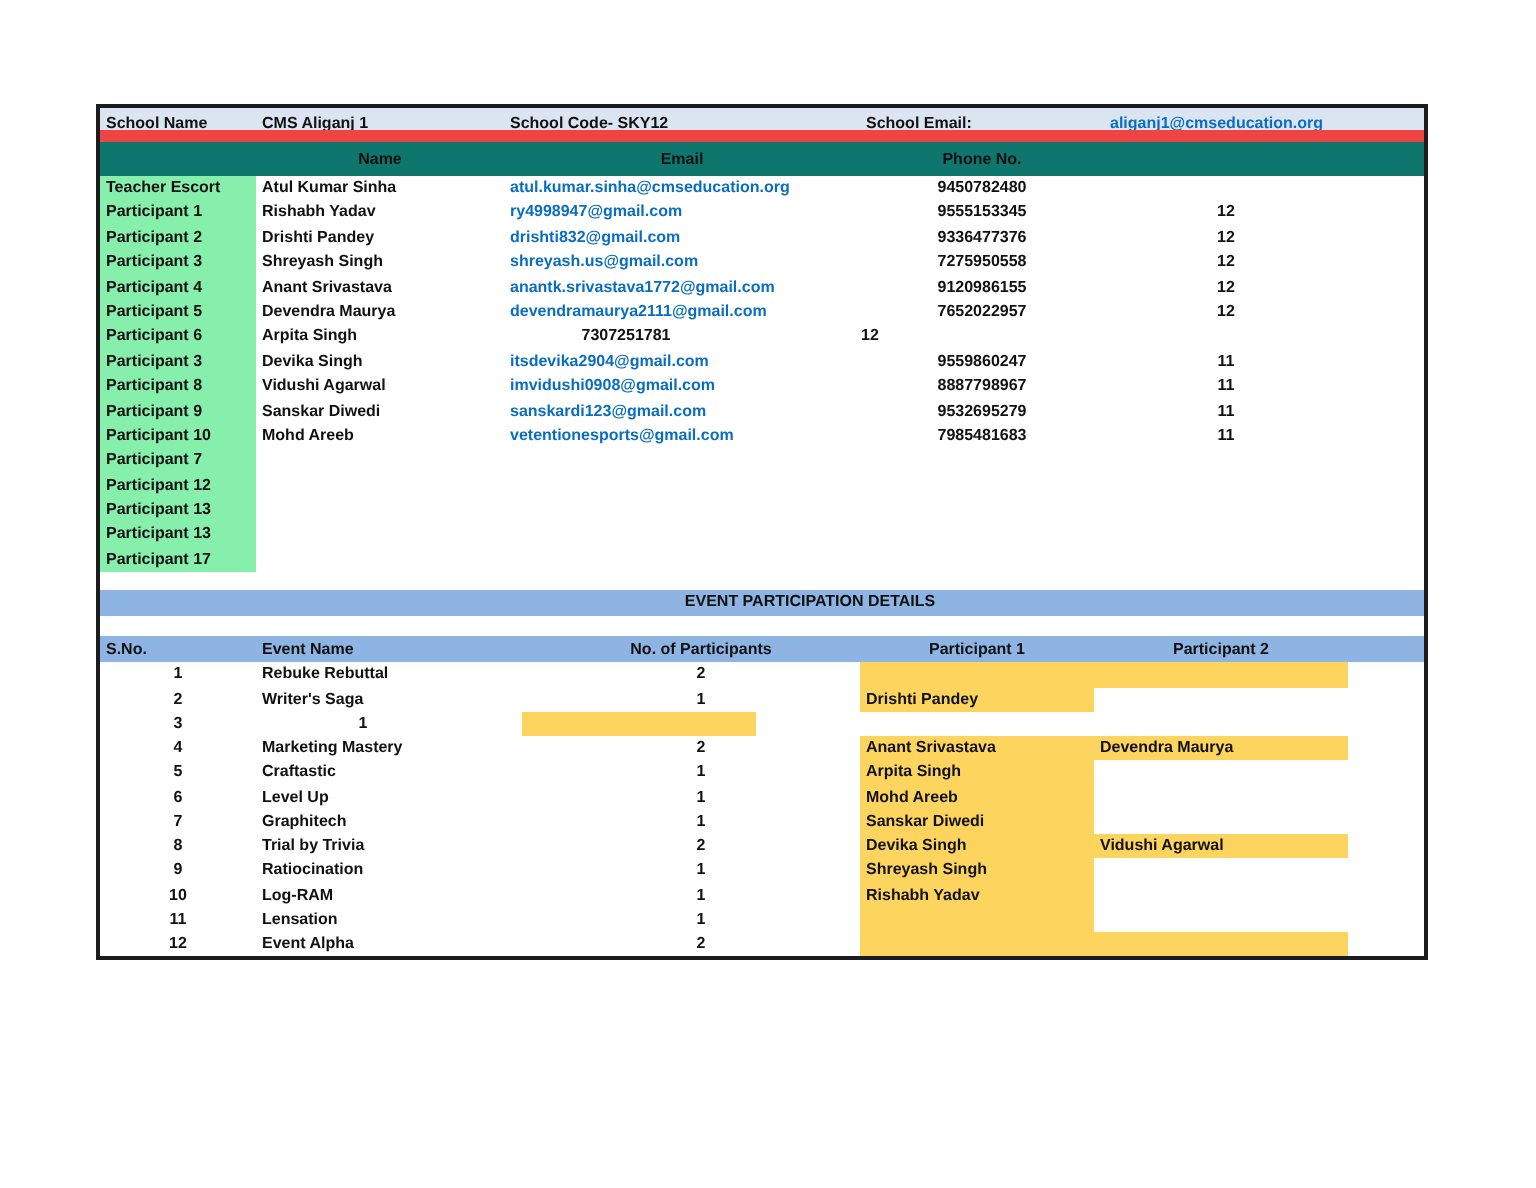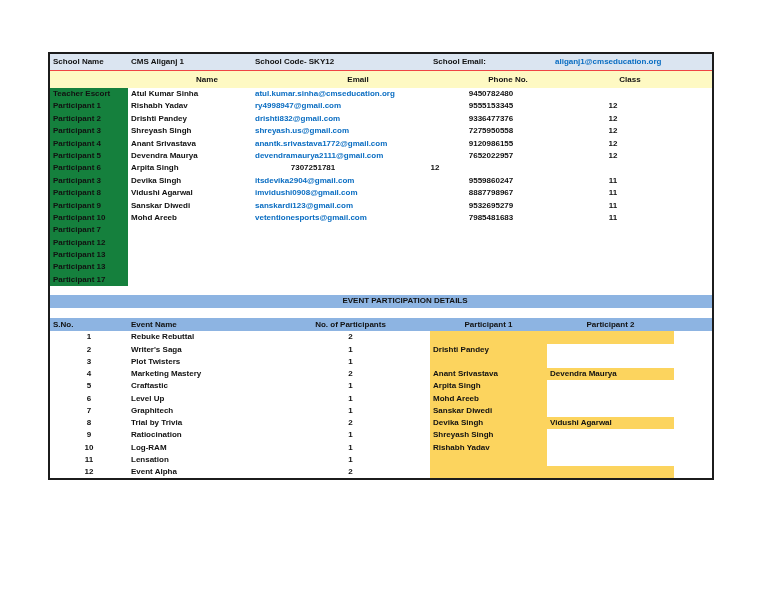--- a/index.html
+++ b/index.html
@@ -14,24 +14,24 @@
   .row { display:flex; flex:none; width:100%; }
   .cell { font-size:8px; white-space:nowrap; overflow:hidden; }
   .pl { padding-left:3px; }
   .ctr { text-align:center; }
 
   
   .cA{width:78px;} .cB{width:124px;} .cC{width:178px;} .cD{width:122px;} .cE{width:122px;} .cF{flex:1;}
   
   .eA{width:78px;} .eB{width:169px;} .eC{width:133px; padding-right:26px;} .eD{width:117px;} .eE{width:127px;} .eF{flex:1;}
 
-  .title-row { height:17px; line-height:16px; background:#dbe5f1; border-bottom:1px solid #ef4444; }
-  .cols-row  { height:17px; line-height:17px; background:#fef9c3;padding-left:17px; }
+  .title-row { height:17px; line-height:16px; background:#dbe5f1; border-bottom:6px solid #ef4444; }
+  .cols-row  { height:17px; line-height:17px; background:#0f766e; }
   .body-r    { height:12.4px; line-height:12.4px; }
-  .label-cell{ background:#15803d; }
+  .label-cell{ background:#86efac; }
   .email { color:#0a6dc2; }
 
   .gap1 { height:9px; }
   .banner { height:12.5px; line-height:12.5px; background:#8db4e2; text-align:center; font-size:7.5px; }
   .gap2 { height:10.5px; }
   .ev-head { height:13px; line-height:13px; background:#8db4e2;justify-content:center; }
   .ev-r { height:12.25px; line-height:12.25px; }
   .p1cell { background:#fcd45e; }
   .yellow { background:#fcd45e; }
 </style>
@@ -47,21 +47,20 @@
     <div class="cell cD pl">School Email:</div>
     <div class="cell cE pl email">aliganj1@cmseducation.org</div>
     <div class="cell cF"></div>
   </div>
 
   <div class="row cols-row">
     <div class="cell cA"></div>
     <div class="cell cB ctr">Name</div>
     <div class="cell cC ctr">Email</div>
     <div class="cell cD ctr">Phone No.</div>
-    <div class="cell cE ctr">Class</div>
     <div class="cell cF"></div>
   </div>
 
   <div id="roster-body">
       <div class="row body-r">
     <div class="cell cA pl label-cell">Teacher Escort</div>
     <div class="cell cB pl">Atul Kumar Sinha</div>
     <div class="cell cC pl email">atul.kumar.sinha@cmseducation.org</div>
     <div class="cell cD ctr">9450782480</div>
     <div class="cell cE ctr"></div>
@@ -217,21 +216,20 @@
       <div class="row ev-r">
     <div class="cell eA ctr">2</div>
     <div class="cell eB pl">Writer's Saga</div>
     <div class="cell eC ctr">1</div>
     <div class="cell eD pl p1cell">Drishti Pandey</div>
     <div class="cell eE pl"></div>
     <div class="cell eF"></div>
   </div>
       <div class="row ev-r">
     <div class="cell eA ctr">3</div>
-    <div class="cell eB pl">Plot Twisters</div>
     <div class="cell eC ctr">1</div>
     <div class="cell eD pl p1cell"></div>
     <div class="cell eE pl"></div>
     <div class="cell eF"></div>
   </div>
       <div class="row ev-r">
     <div class="cell eA ctr">4</div>
     <div class="cell eB pl">Marketing Mastery</div>
     <div class="cell eC ctr">2</div>
     <div class="cell eD pl p1cell">Anant Srivastava</div>

